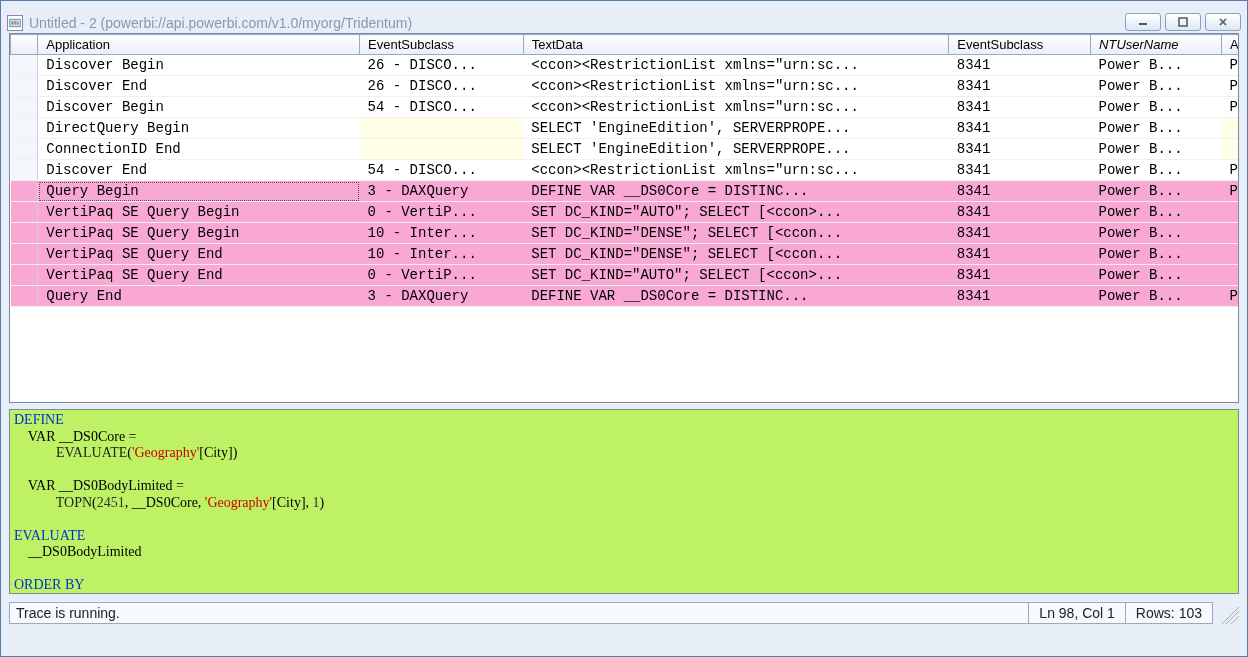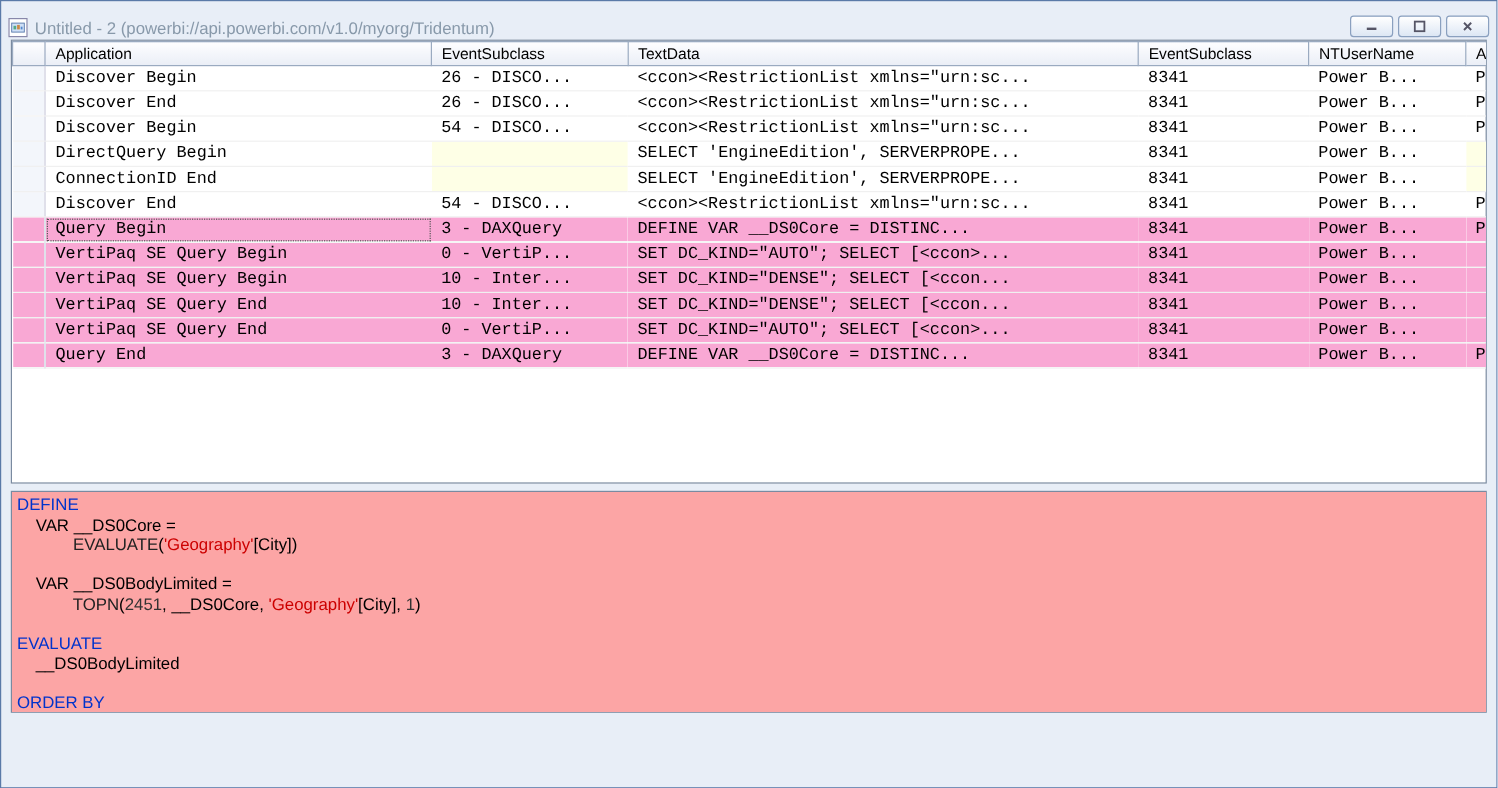--- a/index.html
+++ b/index.html
@@ -92,29 +92,29 @@
   }
   table.grid td.num { text-align: left; padding-right: 10px;}
   tr.sel td { background:#f9a8d4; }
   td.pale { background:#feffe6; }
   .rownum-col { width: 25px; background:#f3f6fb; border-right:1px solid #ccd; }
   table.grid th.rownum-col { border-left:1px solid #9aaac0; }
   .w-ec { width: 295px; }
   .w-sc { width: 150px; }
   .w-td { width: 390px; }
   .w-ci { width: 130px; }
-  .w-nt { width: 120px; }
+  .w-nt { width: 120px; font-style: italic; }
   .w-ap { width: 80px; }
 
   .code-panel {
     border: 1px solid #7a8aa0;
-    background: #fca5a5;
+    background: #bef264;
     height: 185px;
     overflow: scroll;
-    font-family: Liberation Sans, sans-serif;
+    font-family: Liberation Serif, serif;
     font-size: 14px;
     line-height: 16.5px;
     padding: 2px 4px;
     white-space: pre;
   }
   .kw { color: #0033cc; }
   .str { color: #cc0000; }
   .num1 { color: #333; }
   .fn { color: #222; }
 
@@ -313,15 +313,21 @@
             </span><span class="fn">EVALUATE</span><span>(</span><span class="str">'Geography'</span><span>[City])
 
 </span><span>    VAR __DS0BodyLimited = 
             </span><span class="fn">TOPN</span><span>(</span><span class="num1">2451</span><span>, __DS0Core, </span><span class="str">'Geography'</span><span>[City], </span><span class="num1">1</span><span>)
 
 </span><span class="kw">EVALUATE
 </span><span>    __DS0BodyLimited
 
 </span><span class="kw">ORDER </span><span class="kw">BY</span></div>
 
+    <div class="statusbar">
+      <div class="status-left">Trace is running.</div>
+      <div class="status-cell">Ln 98, Col 1</div>
+      <div class="status-cell">Rows: 103</div>
+      <div class="resize-grip"></div>
+    </div>
 
   </div>
 </div>
 
 </body></html>

